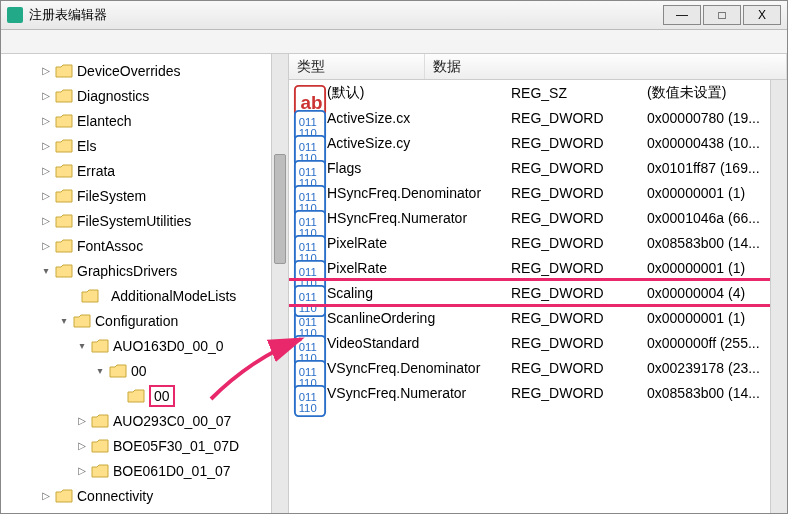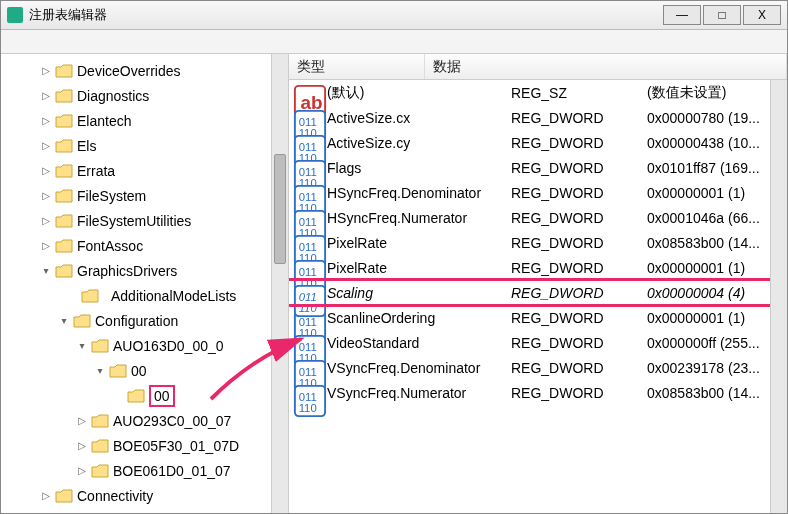--- a/index.html
+++ b/index.html
@@ -36,21 +36,21 @@
     .lh-name { width: 222px; }
     .lh-type { width: 136px; }
     .lh-data { flex: 1; }
     
     .list-body { flex: 1; overflow: hidden; font-size: 14px; color: #000; }
     .list-row { display: flex; height: 25px; align-items: center; padding: 0 0 0 4px; cursor: pointer; white-space: nowrap; }
     .cell-name { width: 218px; display: flex; align-items: center; }
     .cell-type { width: 136px; }
     .cell-data { flex: 1; }
     .val-icon { width: 34px; height: 18px; flex-shrink: 0; }
-    .highlight-row { position: relative; font-style: italic; }
+    .highlight-row { position: relative; }
     .highlight-row::before { content: ""; position: absolute; left: -6px; right: 8px; top: -2px; bottom: -2px; border: 3px solid #e8286a; border-radius: 3px; pointer-events: none; }
     
     .arrow-annot { position: absolute; pointer-events: none; z-index: 10; }
     
     .right-scroll { position: absolute; right: 0; top: 26px; bottom: 0; width: 17px; background: #e8e8e8; border-left: 1px solid #ccc; }
   </style>
 </head>
 <body>
 
 <div class="window">

